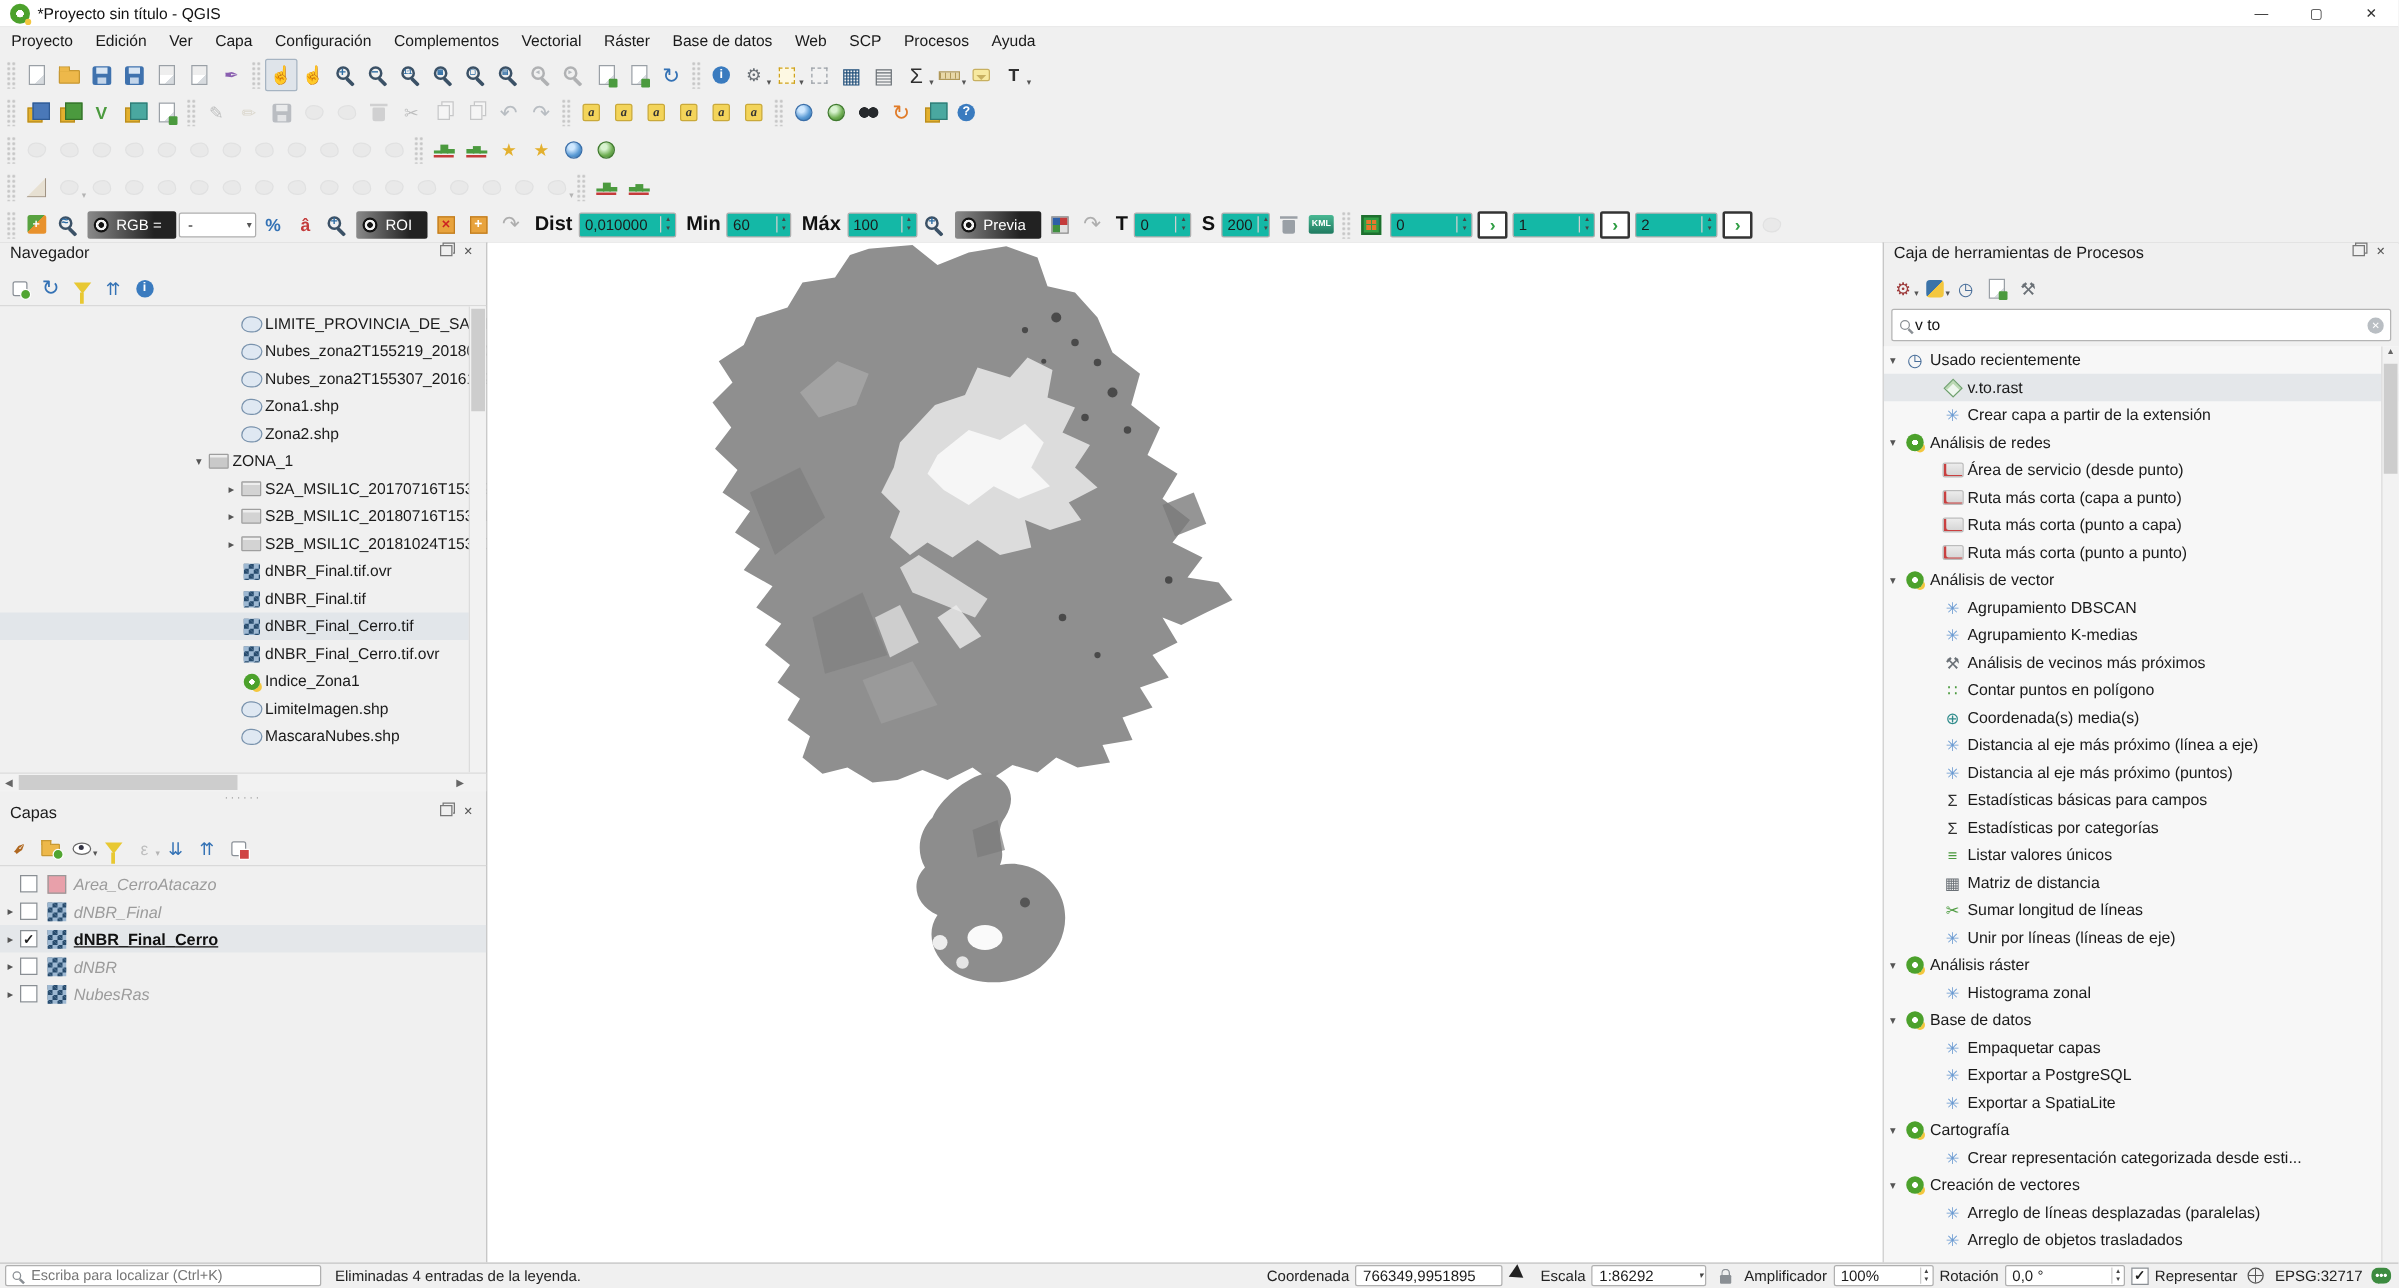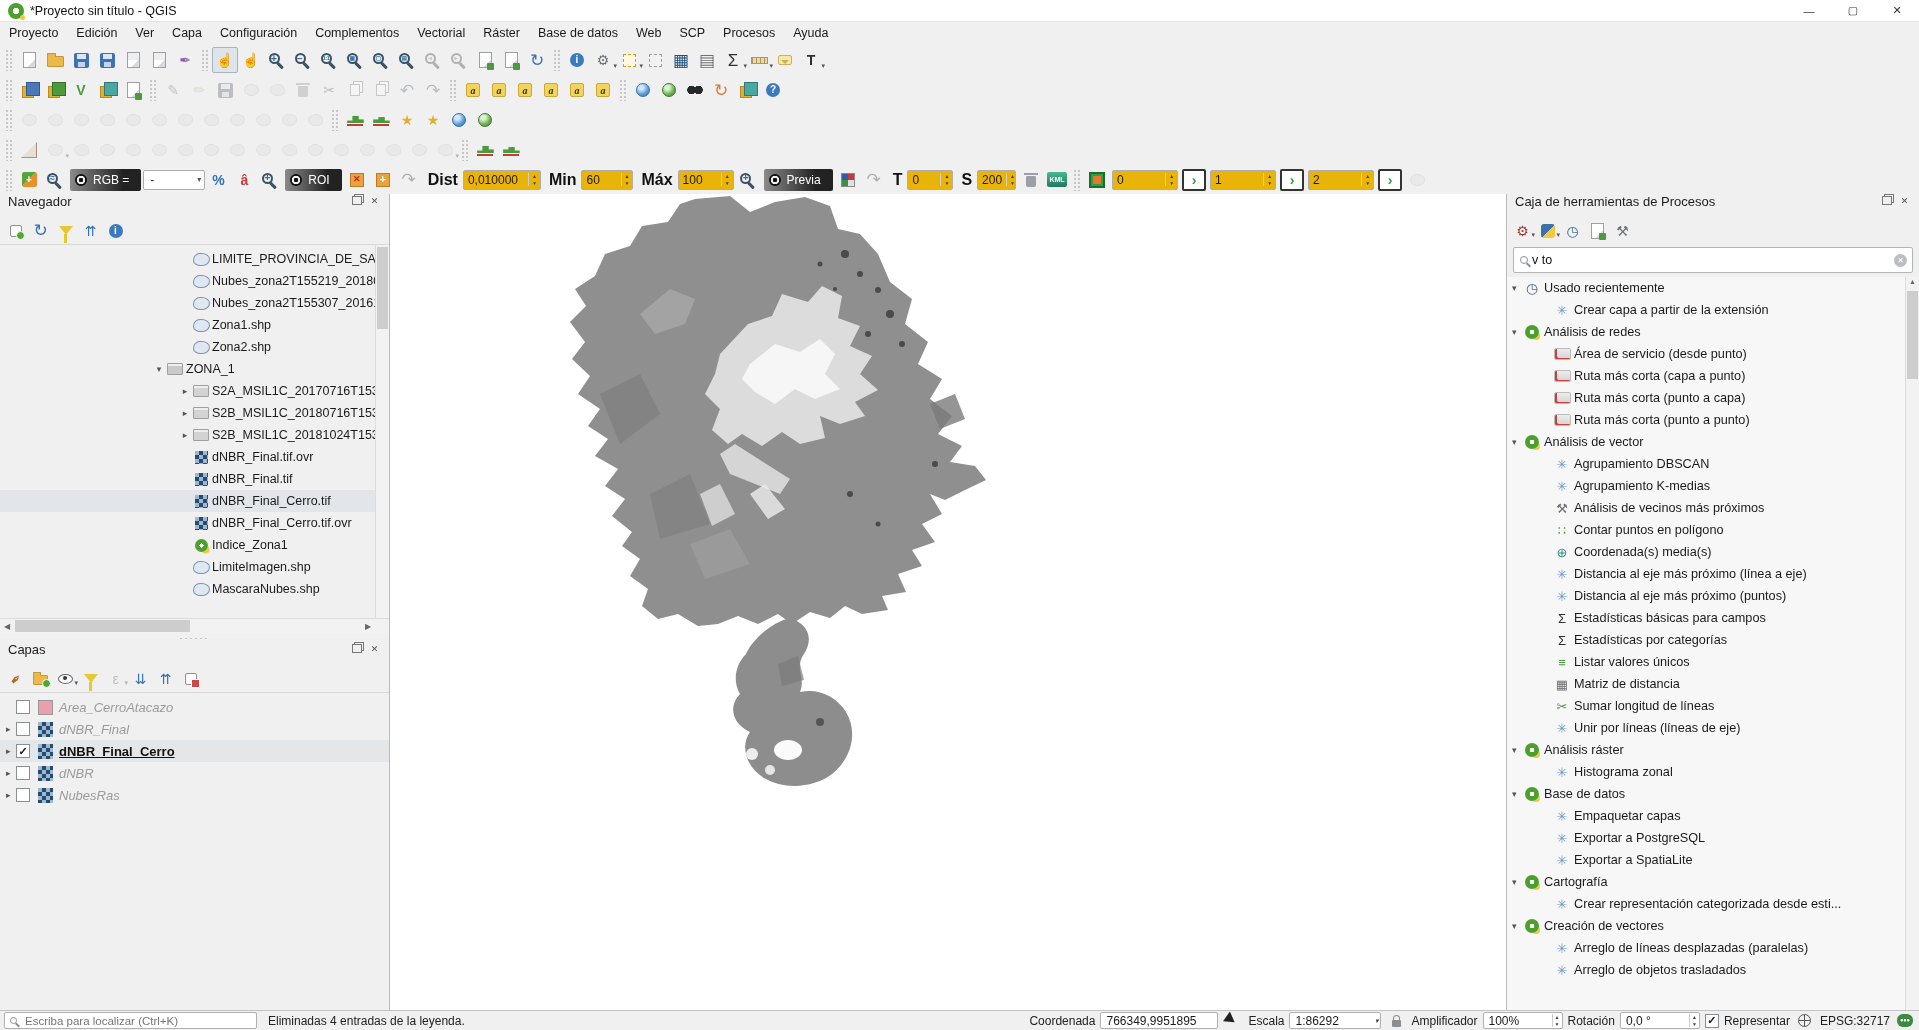--- a/index.html
+++ b/index.html
@@ -131,21 +131,21 @@
   .i-msg .g::after{content:"";position:absolute;left:3px;bottom:-3px;border:3px solid transparent;border-top-color:#3d8b40}
 
   
   .scp-dark{display:inline-flex;align-items:center;gap:6px;height:22px;padding:0 12px 0 5px;border-radius:2px;
     background:linear-gradient(90deg,#8a8a8a 0%,#222 75%);color:#fff;font-size:12px;flex:none;margin:0 2px}
   .rdot{width:12px;height:12px;border-radius:50%;flex:none;
     background:radial-gradient(circle,#111 0 2px,#f2f2f2 2.5px 4px,#111 4.5px 100%)}
   .combo{display:inline-flex;align-items:center;height:20px;background:#fff;border:1px solid #aeaeae;border-radius:2px;
     font-size:12px;padding:0 3px 0 6px;gap:6px;flex:none}
   .combo .carat{font-style:normal;font-size:8px;color:#555}
-  .spin{display:inline-flex;align-items:center;height:20px;background:#eab308;border:1px solid #aeaeae;border-radius:2px;
+  .spin{display:inline-flex;align-items:center;height:20px;background:#14b8a6;border:1px solid #aeaeae;border-radius:2px;
     font-size:12px;flex:none;margin:0 2px}
   .spin .val{padding:0 4px;white-space:nowrap}
   .spin .updown{display:flex;flex-direction:column;font-size:5px;color:#444;line-height:1.3;padding:0 3px;
     border-left:1px solid #cfcfcf;font-style:normal}
   .flabel{font-size:16px;font-weight:bold;color:#111;margin:0 3px 0 6px;flex:none}
   .gobtn{width:24px;height:22px;border:2px solid #333;border-radius:2px;background:#fff;display:flex;align-items:center;
     justify-content:center;color:#2f9e44;font-weight:bold;font-size:14px;flex:none;margin:0 2px}
 
   
   .panels{position:absolute;top:194px;left:0;right:0;bottom:20px;display:flex}
@@ -1035,20 +1035,27 @@
         <div>
 
             <div class="prow grp i-clock">
               <span class="ar">▾</span>
               <span class="picon">
                 <span class="g">◷</span>
               </span>
               <span class="plabel">Usado recientemente</span>
             </div>
 
+            <div class="prow itm i-grass sel">
+              <span class="ar"></span>
+              <span class="picon">
+                <span class="g"></span>
+              </span>
+              <span class="plabel">v.to.rast</span>
+            </div>
 
             <div class="prow itm i-gear">
               <span class="ar"></span>
               <span class="picon">
                 <span class="g">✳</span>
               </span>
               <span class="plabel">Crear capa a partir de la extensión</span>
             </div>
 
             <div class="prow grp i-qgis">
@@ -1323,21 +1330,21 @@
       </span>
     <span class="slabel">Amplificador</span>
     <span class="sspin" style="width:80px">
         <span class="val">100%</span>
         <i class="updown" style="margin-left:auto">
           <span>▲</span>
           <span>▼</span>
         </i>
       </span>
     <span class="slabel">Rotación</span>
-    <span class="sspin" style="width:80px">
+    <span class="sspin" style="width:96px">
         <span class="val">0,0 °</span>
         <i class="updown" style="margin-left:auto">
           <span>▲</span>
           <span>▼</span>
         </i>
       </span>
     <span class="cbx" style="margin:0">✓</span>
     <span class="slabel">Representar</span>
     <span class="sicn i-crsglobe">
         <span class="g"></span>

